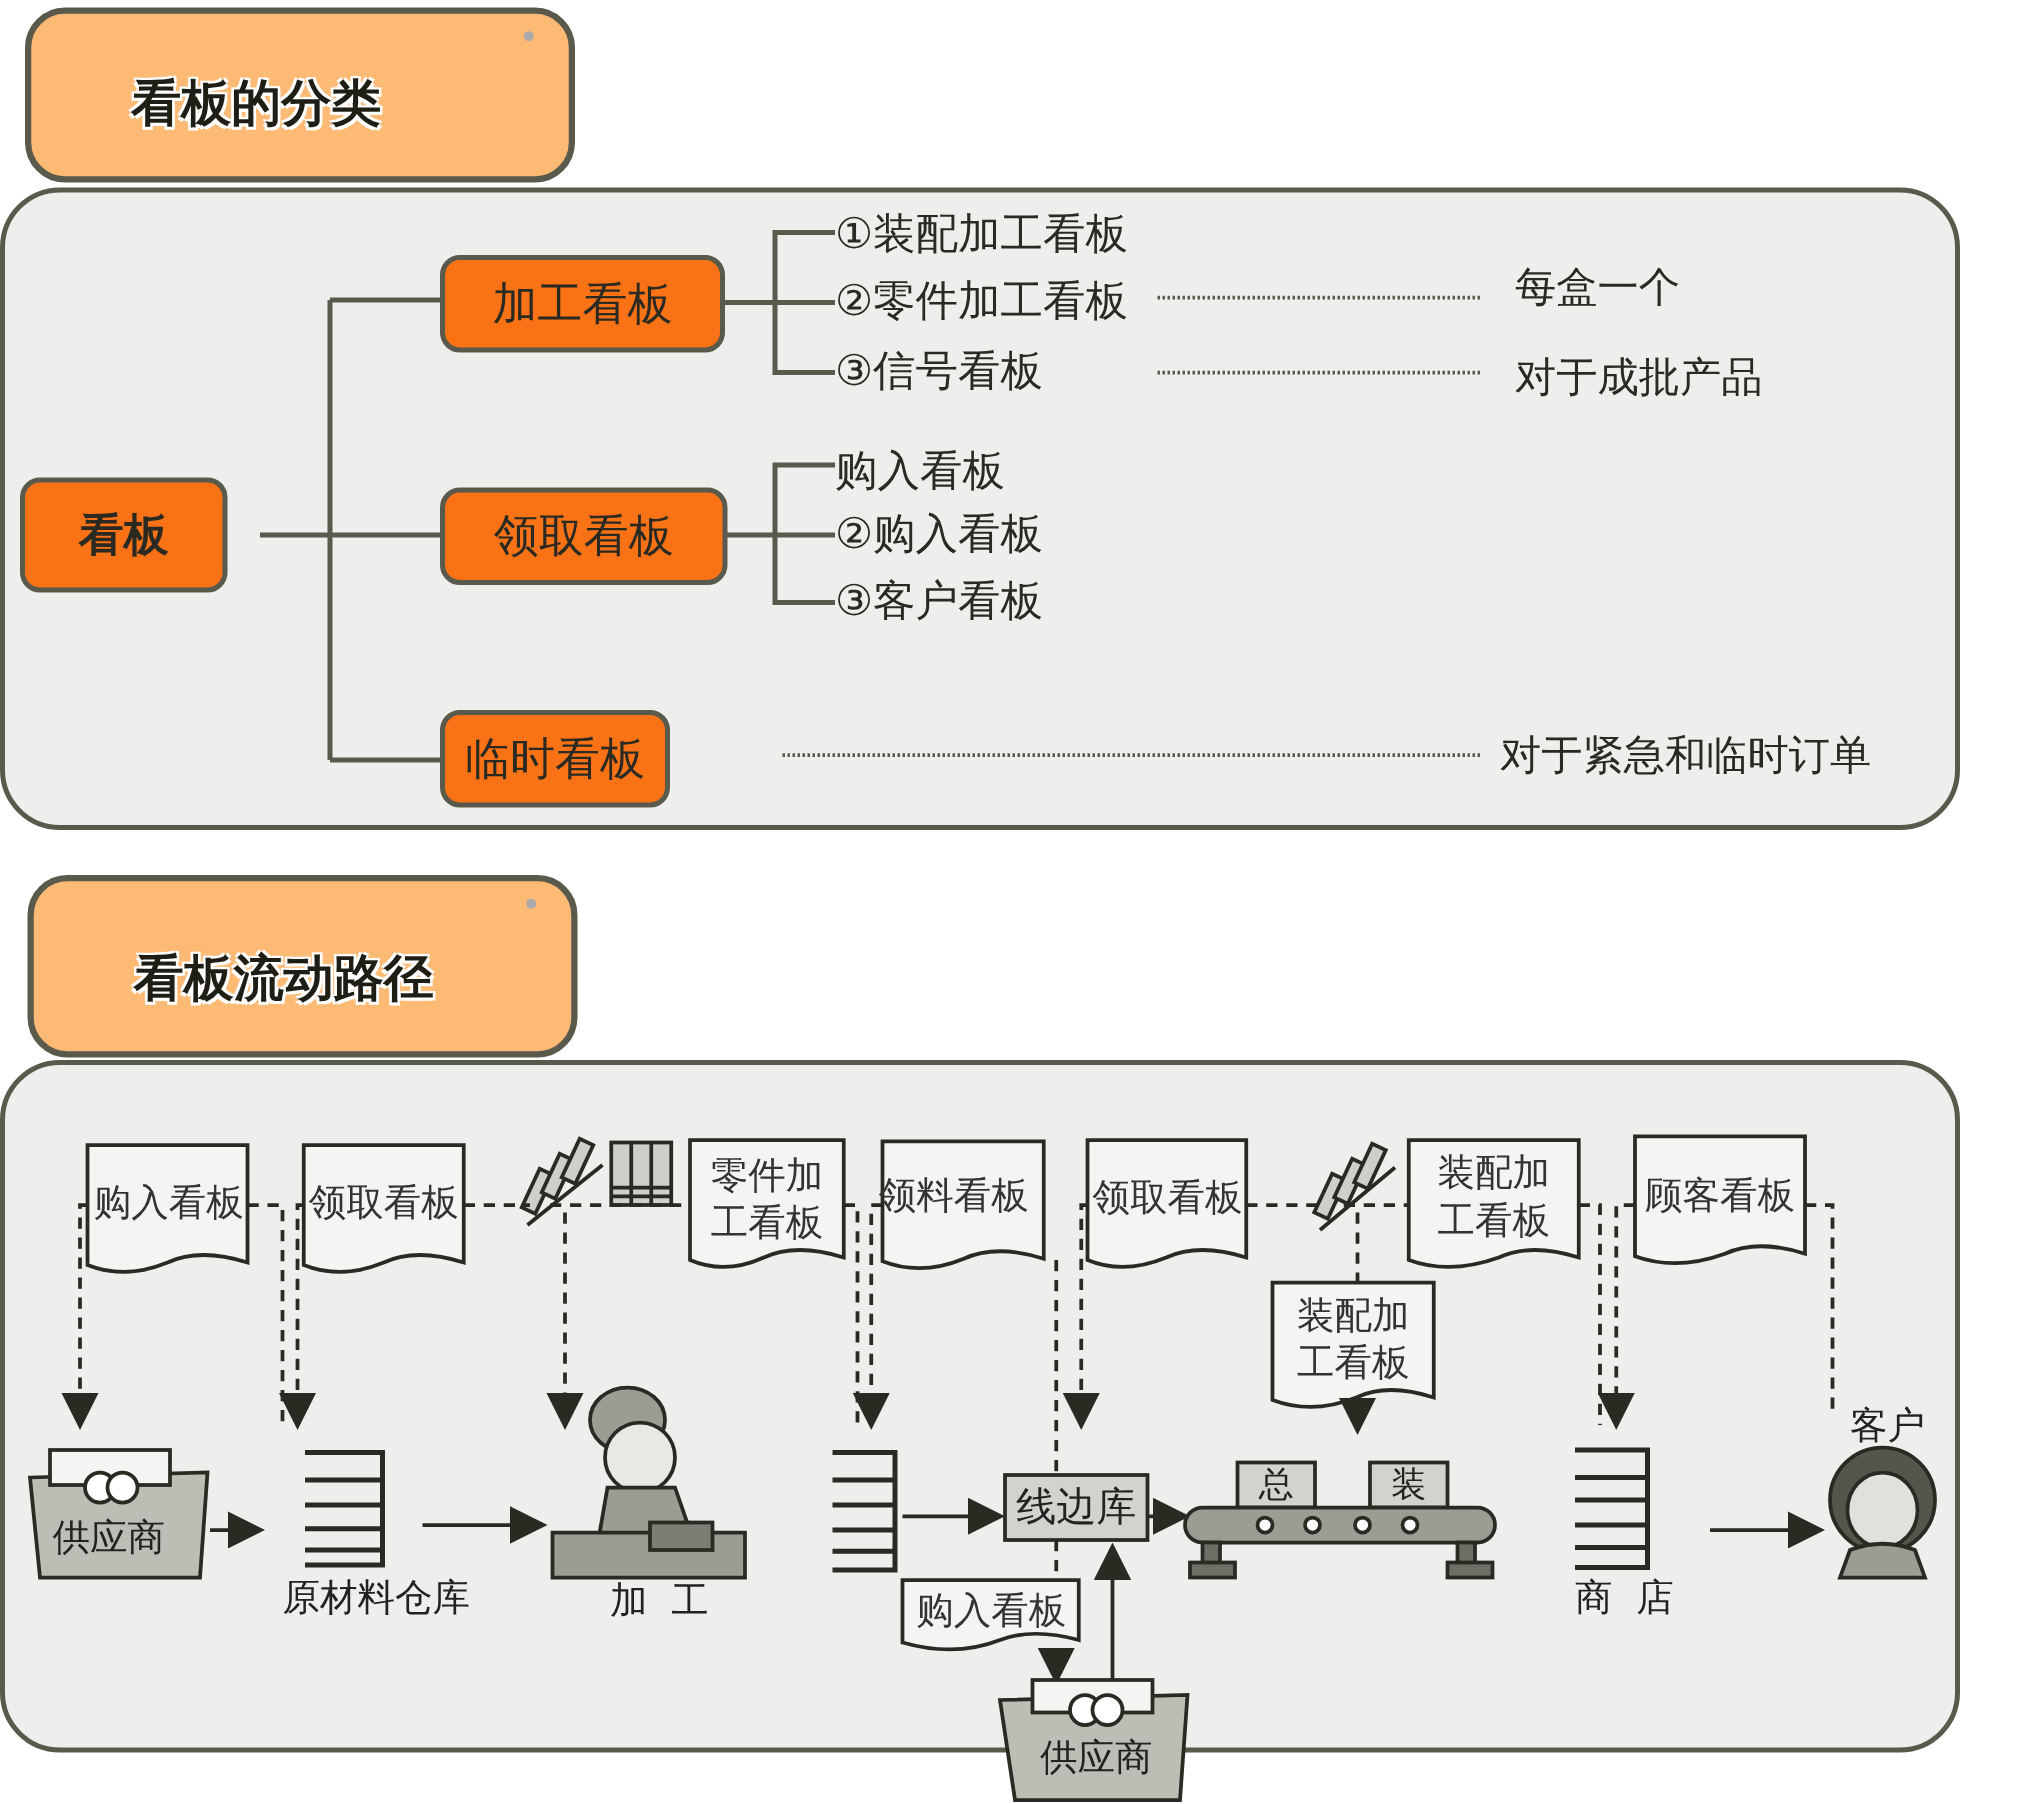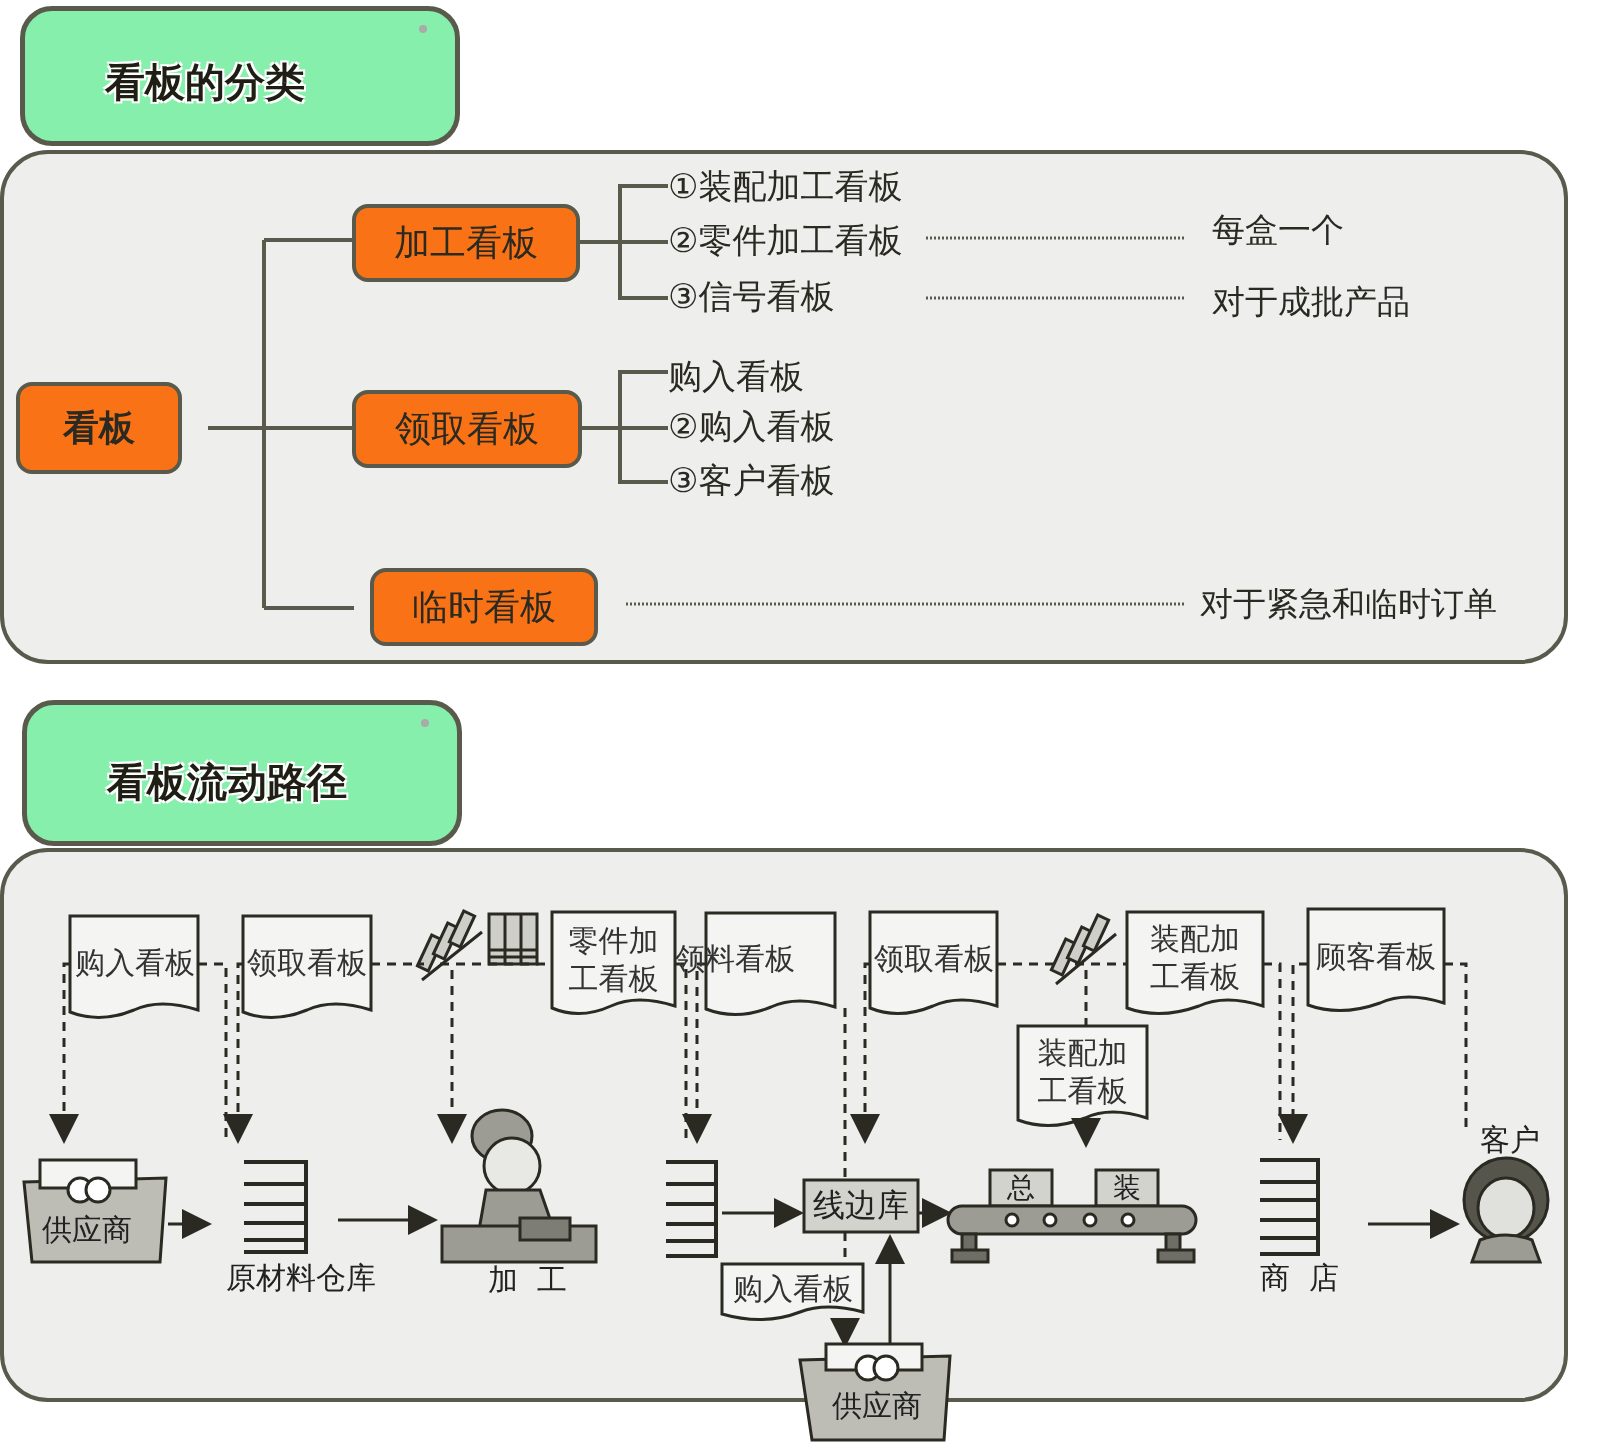--- a/index.html
+++ b/index.html
@@ -1,18 +1,18 @@
 <!DOCTYPE html>
 <html><head>
 <meta charset="utf-8">
 <style>
   html, body { margin:0; padding:0; }
   body { width:1614px; height:1443px; background:#ffffff; position:relative; overflow:hidden;
          font-family:"DejaVu Sans", sans-serif; color:#222; }
-  .title-tab { position:absolute; background:#86efac; border:5px solid #5a5a4c; border-radius:32px; box-sizing:border-box; }
+  .title-tab { position:absolute; background:#fdba74; border:5px solid #5a5a4c; border-radius:32px; box-sizing:border-box; }
   .title-tab .dot { position:absolute; right:28px; top:14px; width:8px; height:8px; border-radius:50%; background:#aaa; }
   .title-text { position:absolute; left:80px; font-size:40px; font-weight:bold; color:#1e1e14;
                 text-shadow: 0 0 3px #fff, 0 0 3px #fff, 2px 2px 0 #fff, -2px -2px 0 #fff, 2px -2px 0 #fff, -2px 2px 0 #fff; }
   .panel { position:absolute; background:#eeeeec; border:4px solid #5a5a4c; border-radius:48px; box-sizing:border-box; }
   .node { position:absolute; background:#f97316; border:4px solid #5a5a4c; border-radius:16px; box-sizing:border-box;
           display:flex; align-items:center; justify-content:center; font-size:36px; color:#2a2a22; }
   .node.root { font-weight:bold; }
   .leaf { position:absolute; font-size:34px; color:#2a2a22; white-space:nowrap; }
   .note { position:absolute; font-size:33px; color:#2a2a22; white-space:nowrap; }
   svg { position:absolute; left:0; top:0; }
@@ -50,21 +50,21 @@
   <g stroke="#5a5a4c" stroke-width="3" stroke-dasharray="2 2" fill="none">
     <line x1="926" y1="238" x2="1184" y2="238"></line>
     <line x1="926" y1="298" x2="1184" y2="298"></line>
     <line x1="626" y1="604" x2="1184" y2="604"></line>
   </g>
 </svg>
 
 <div class="node root" style="left:16px;top:382px;width:166px;height:92px;">看板</div>
 <div class="node" style="left:352px;top:204px;width:228px;height:78px;">加工看板</div>
 <div class="node" style="left:352px;top:390px;width:230px;height:78px;">领取看板</div>
-<div class="node" style="left:370px;top:568px;width:228px;height:78px;text-align:right;">临时看板</div>
+<div class="node" style="left:352px;top:568px;width:184px;height:78px;text-align:right;">临时看板</div>
 
 <div class="leaf" style="left:668px;top:164px;">①装配加工看板</div>
 <div class="leaf" style="left:668px;top:218px;">②零件加工看板</div>
 <div class="leaf" style="left:668px;top:274px;">③信号看板</div>
 <div class="leaf" style="left:668px;top:354px;">购入看板</div>
 <div class="leaf" style="left:668px;top:404px;">②购入看板</div>
 <div class="leaf" style="left:668px;top:458px;">③客户看板</div>
 
 <div class="note" style="left:1212px;top:208px;">每盒一个</div>
 <div class="note" style="left:1212px;top:280px;">对于成批产品</div>
@@ -209,21 +209,21 @@
     <circle cx="1506" cy="1200" r="42" fill="#55554c"></circle>
     <ellipse cx="1506" cy="1208" rx="28" ry="30" fill="#e0e0dc"></ellipse>
     <path d="M1480,1240 Q1506,1230 1532,1240 L1540,1262 L1472,1262 Z" fill="#9c9c94"></path>
   </g>
 </svg>
 
 <div class="card-label" style="left:74px;top:944px;width:122px;">购入看板</div>
 <div class="card-label" style="left:246px;top:944px;width:122px;">领取看板</div>
 <div class="card-label" style="left:552px;top:922px;width:123px;white-space:pre-line;">零件加
 工看板</div>
-<div class="card-label" style="left:672px;top:940px;width:126px;">领料看板</div>
+<div class="card-label" style="left:700px;top:940px;width:126px;font-family:Liberation Mono, monospace;">领料看板</div>
 <div class="card-label" style="left:872px;top:940px;width:124px;">领取看板</div>
 <div class="card-label" style="left:1127px;top:920px;width:136px;white-space:pre-line;">装配加
 工看板</div>
 <div class="card-label" style="left:1310px;top:938px;width:132px;">顾客看板</div>
 <div class="card-label" style="left:1018px;top:1034px;width:129px;white-space:pre-line;">装配加
 工看板</div>
 <div class="card-label" style="left:724px;top:1270px;width:138px;">购入看板</div>
 
 <div class="place-label" style="left:42px;top:1210px;">供应商</div>
 <div class="place-label" style="left:226px;top:1258px;">原材料仓库</div>

